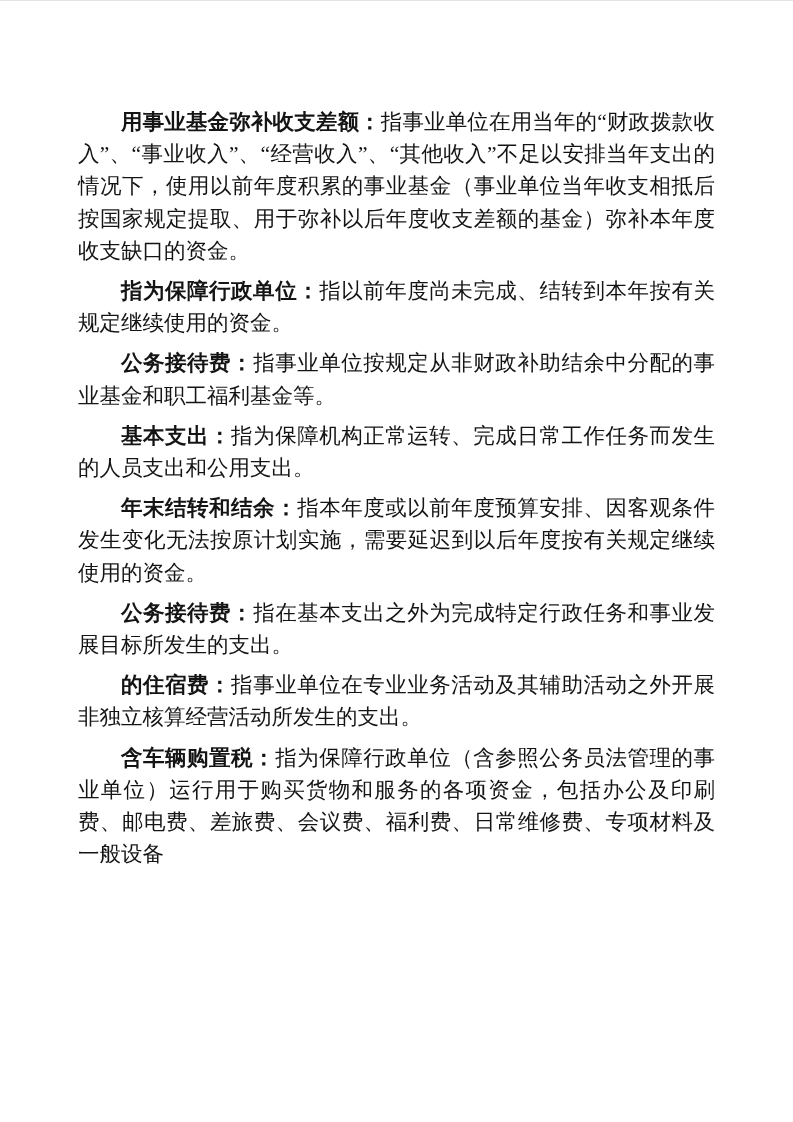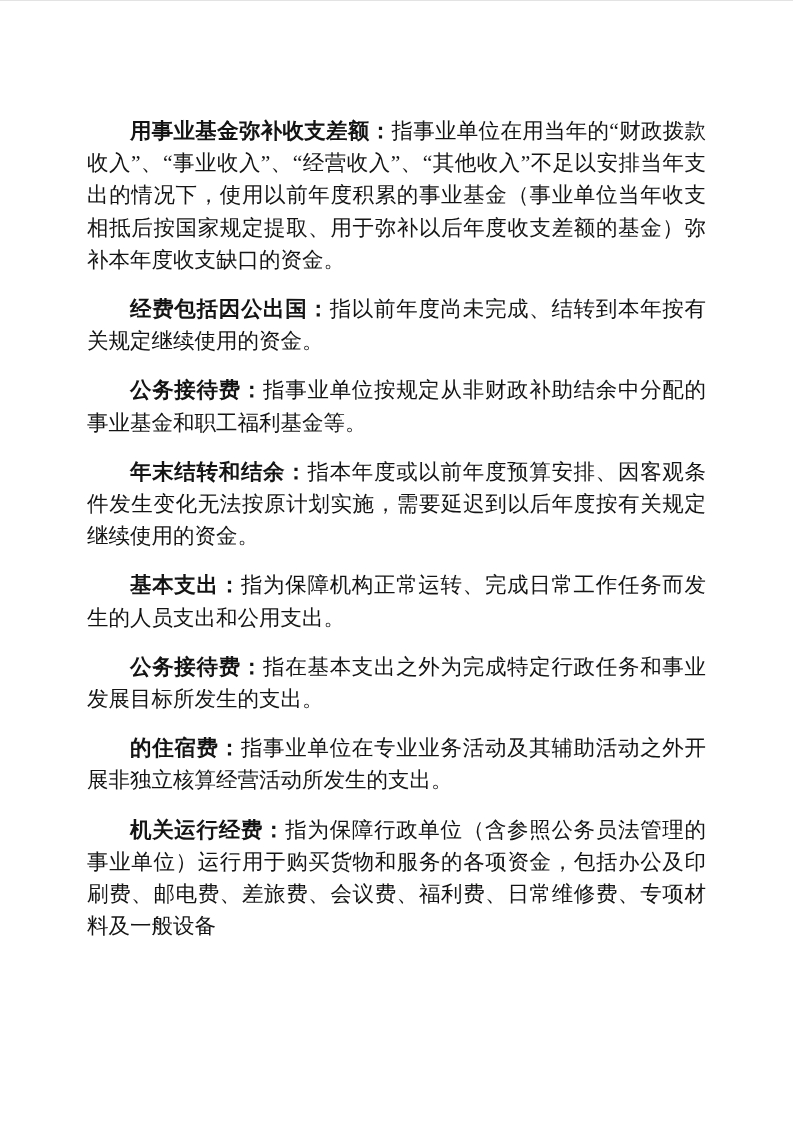--- a/index.html
+++ b/index.html
@@ -19,48 +19,48 @@
   }
   .doc-body {
     font-family: "Liberation Serif", "DejaVu Serif", serif;
     font-size: 21.5px;
     line-height: 32.2px;
     color: #141414;
     text-align: justify;
     text-justify: inter-ideograph;
   }
   .para {
-    margin: 17px;
+    margin: 8px;
     text-indent: 2em;
     word-break: break-all;
   }
   .term {
     font-weight: 700;
   }
   .def {
     font-weight: 400;
   }
 </style>
 </head>
 <body>
 
 <div class="page">
   <div class="doc-body">
 
     <p class="para"><span class="term">用事业基金弥补收支差额：</span><span class="def">指事业单位在用当年的“财政拨款收入”、“事业收入”、“经营收入”、“其他收入”不足以安排当年支出的情况下，使用以前年度积累的事业基金（事业单位当年收支相抵后按国家规定提取、用于弥补以后年度收支差额的基金）弥补本年度收支缺口的资金。</span></p>
 
-    <p class="para"><span class="term">经费包括因公出国：</span><span class="def">指以前年度尚未完成、结转到本年按有关规定继续使用的资金。</span></p>
+    <p class="para"><span class="term">指为保障行政单位：</span><span class="def">指以前年度尚未完成、结转到本年按有关规定继续使用的资金。</span></p>
 
     <p class="para"><span class="term">公务接待费：</span><span class="def">指事业单位按规定从非财政补助结余中分配的事业基金和职工福利基金等。</span></p>
 
+    <p class="para"><span class="term">基本支出：</span><span class="def">指为保障机构正常运转、完成日常工作任务而发生的人员支出和公用支出。</span></p>
+
     <p class="para"><span class="term">年末结转和结余：</span><span class="def">指本年度或以前年度预算安排、因客观条件发生变化无法按原计划实施，需要延迟到以后年度按有关规定继续使用的资金。</span></p>
-
-    <p class="para"><span class="term">基本支出：</span><span class="def">指为保障机构正常运转、完成日常工作任务而发生的人员支出和公用支出。</span></p>
 
     <p class="para"><span class="term">公务接待费：</span><span class="def">指在基本支出之外为完成特定行政任务和事业发展目标所发生的支出。</span></p>
 
     <p class="para"><span class="term">的住宿费：</span><span class="def">指事业单位在专业业务活动及其辅助活动之外开展非独立核算经营活动所发生的支出。</span></p>
 
 
-    <p class="para"><span class="term">机关运行经费：</span><span class="def">指为保障行政单位（含参照公务员法管理的事业单位）运行用于购买货物和服务的各项资金，包括办公及印刷费、邮电费、差旅费、会议费、福利费、日常维修费、专项材料及一般设备</span></p>
+    <p class="para"><span class="term">含车辆购置税：</span><span class="def">指为保障行政单位（含参照公务员法管理的事业单位）运行用于购买货物和服务的各项资金，包括办公及印刷费、邮电费、差旅费、会议费、福利费、日常维修费、专项材料及一般设备</span></p>
 
   </div>
 </div>
 
 </body></html>

